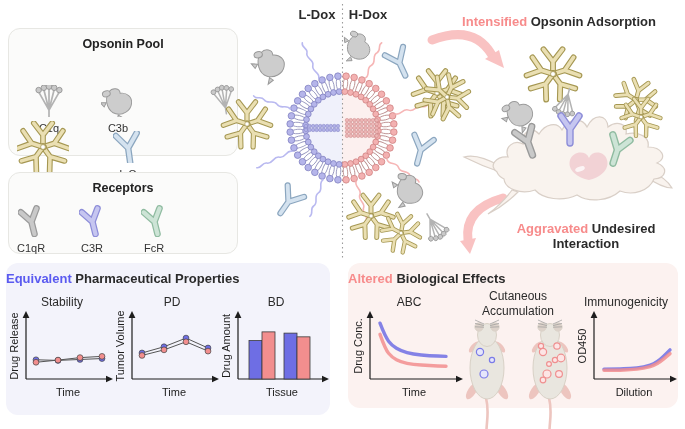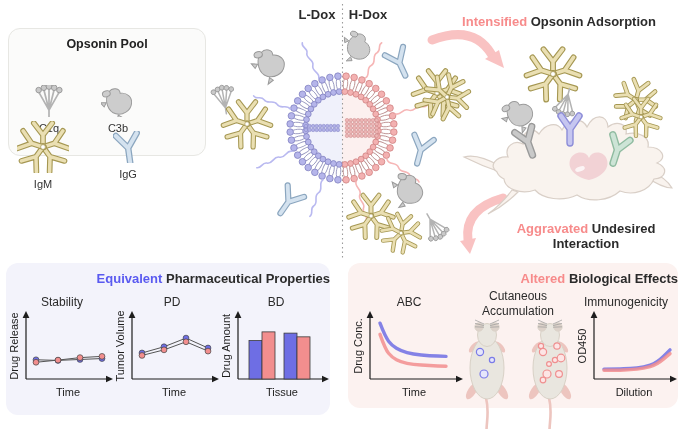--- a/index.html
+++ b/index.html
@@ -1,25 +1,25 @@
 <!DOCTYPE html>
 <html><head>
 <meta charset="utf-8">
 <style>
   html,body{margin:0;padding:0;background:#fff;}
   #canvas{position:relative;width:685px;height:429px;background:#fff;overflow:hidden;
           font-family:"Liberation Sans",sans-serif;color:#2b2b2b;}
-  .lbox{position:absolute;background:#fbfbfa;border:1px solid #e7e7e3;border-radius:12px;}
+  .lbox{position:absolute;background:#fbfbfa;border:1px solid #e7e7e3;border-radius:12px;padding-left:32px;}
   .lbox .btitle{position:absolute;top:8px;left:0;width:100%;text-align:center;
                 font-size:12.5px;font-weight:bold;color:#222;}
   .litem{position:absolute;display:flex;align-items:center;gap:5px;font-size:11px;color:#333;flex-direction:column;}
   .panel{position:absolute;border-radius:12px;}
   #panel-pharma{left:6px;top:263px;width:324px;height:152px;background:#f3f3fb;}
   #panel-bio{left:348px;top:263px;width:330px;height:145px;background:#fcf2f0;}
-  .ptitle{position:absolute;width:100%;text-align:right;top:8px;font-size:13px;font-weight:bold;color:#2b2b2b;}
+  .ptitle{position:absolute;width:100%;text-align:left;top:8px;font-size:13px;font-weight:bold;color:#2b2b2b;}
   .hl-blue{color:#5a5af0;}
   .hl-pink{color:#f78b8b;}
   .heading{position:absolute;font-size:13px;font-weight:bold;text-align:center;color:#2b2b2b;z-index:5;}
   .dox-label{position:absolute;top:7px;width:60px;text-align:center;font-size:13px;font-weight:bold;z-index:5;}
   .ctitle{position:absolute;font-size:12px;color:#2b2b2b;text-align:center;z-index:3;}
   .chart{position:absolute;overflow:visible;z-index:3;}
   .chart text{font-family:"Liberation Sans",sans-serif;font-size:11px;fill:#1d1d1d;}
   .axis{stroke:#1d1d1d;stroke-width:1.2;fill:none;}
   .arrhead{fill:#1d1d1d;}
   #scene{position:absolute;left:0;top:0;z-index:2;pointer-events:none;}
@@ -103,20 +103,41 @@
       <span>IgM</span>
     </div>
     <div class="litem" style="left:104px;top:102px;">
       <svg width="30" height="32" viewBox="-15 -16 30 32">
         <use href="#sym-ab" class="op-igg" transform="rotate(-8) scale(1.05)"></use>
         </svg>
       <span>IgG</span>
     </div>
   </div>
 
+  <div class="lbox" id="box-receptors" style="left:8px;top:172px;width:196px;height:80px;">
+    <div class="btitle">Receptors</div>
+    <div class="litem" style="left:8px;top:32px;">
+      <svg width="26" height="32" viewBox="-13 -15 26 32">
+        <use href="#sym-rec" class="op-c1qr" transform="rotate(-14) scale(0.9)"></use>
+        </svg>
+      <span>C1qR</span>
+    </div>
+    <div class="litem" style="left:70px;top:32px;">
+      <svg width="26" height="32" viewBox="-13 -15 26 32">
+        <use href="#sym-rec" class="op-c3r" transform="rotate(-14) scale(0.9)"></use>
+        </svg>
+      <span>C3R</span>
+    </div>
+    <div class="litem" style="left:132px;top:32px;">
+      <svg width="26" height="32" viewBox="-13 -15 26 32">
+        <use href="#sym-rec" class="op-fcr" transform="rotate(-14) scale(0.9)"></use>
+        </svg>
+      <span>FcR</span>
+    </div>
+  </div>
 
   <div class="dox-label" style="left:287px;">L-Dox</div>
   <div class="dox-label" style="left:338px;">H-Dox</div>
 
   <div class="heading" style="left:446px;top:14px;width:226px;">
     <span class="hl-pink">Intensified</span><span> Opsonin Adsorption</span>
   </div>
   <div class="heading" style="left:488px;top:221px;width:196px;">
     <span class="hl-pink">Aggravated</span><span> Undesired Interaction</span>
   </div>

